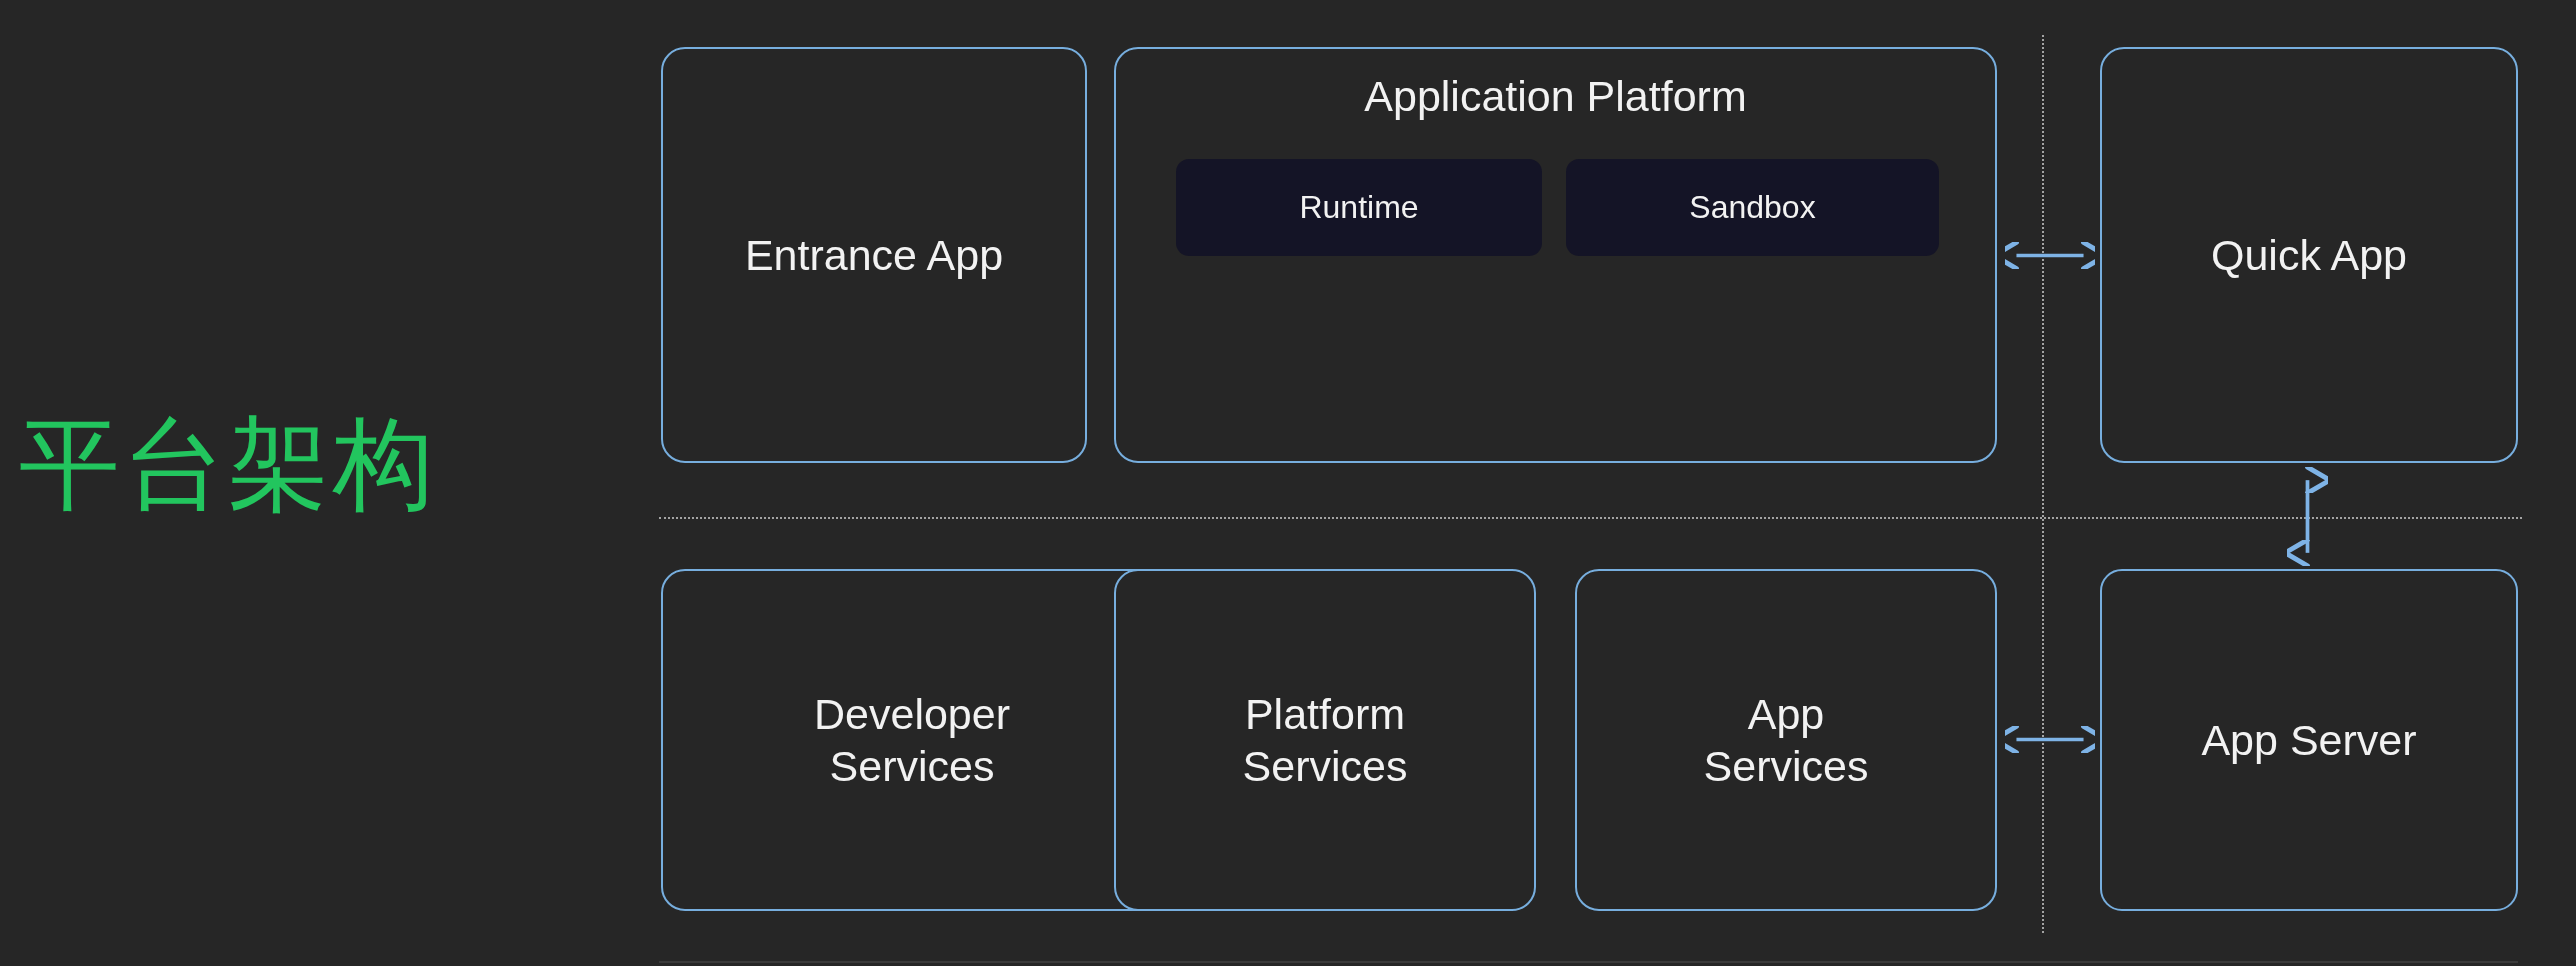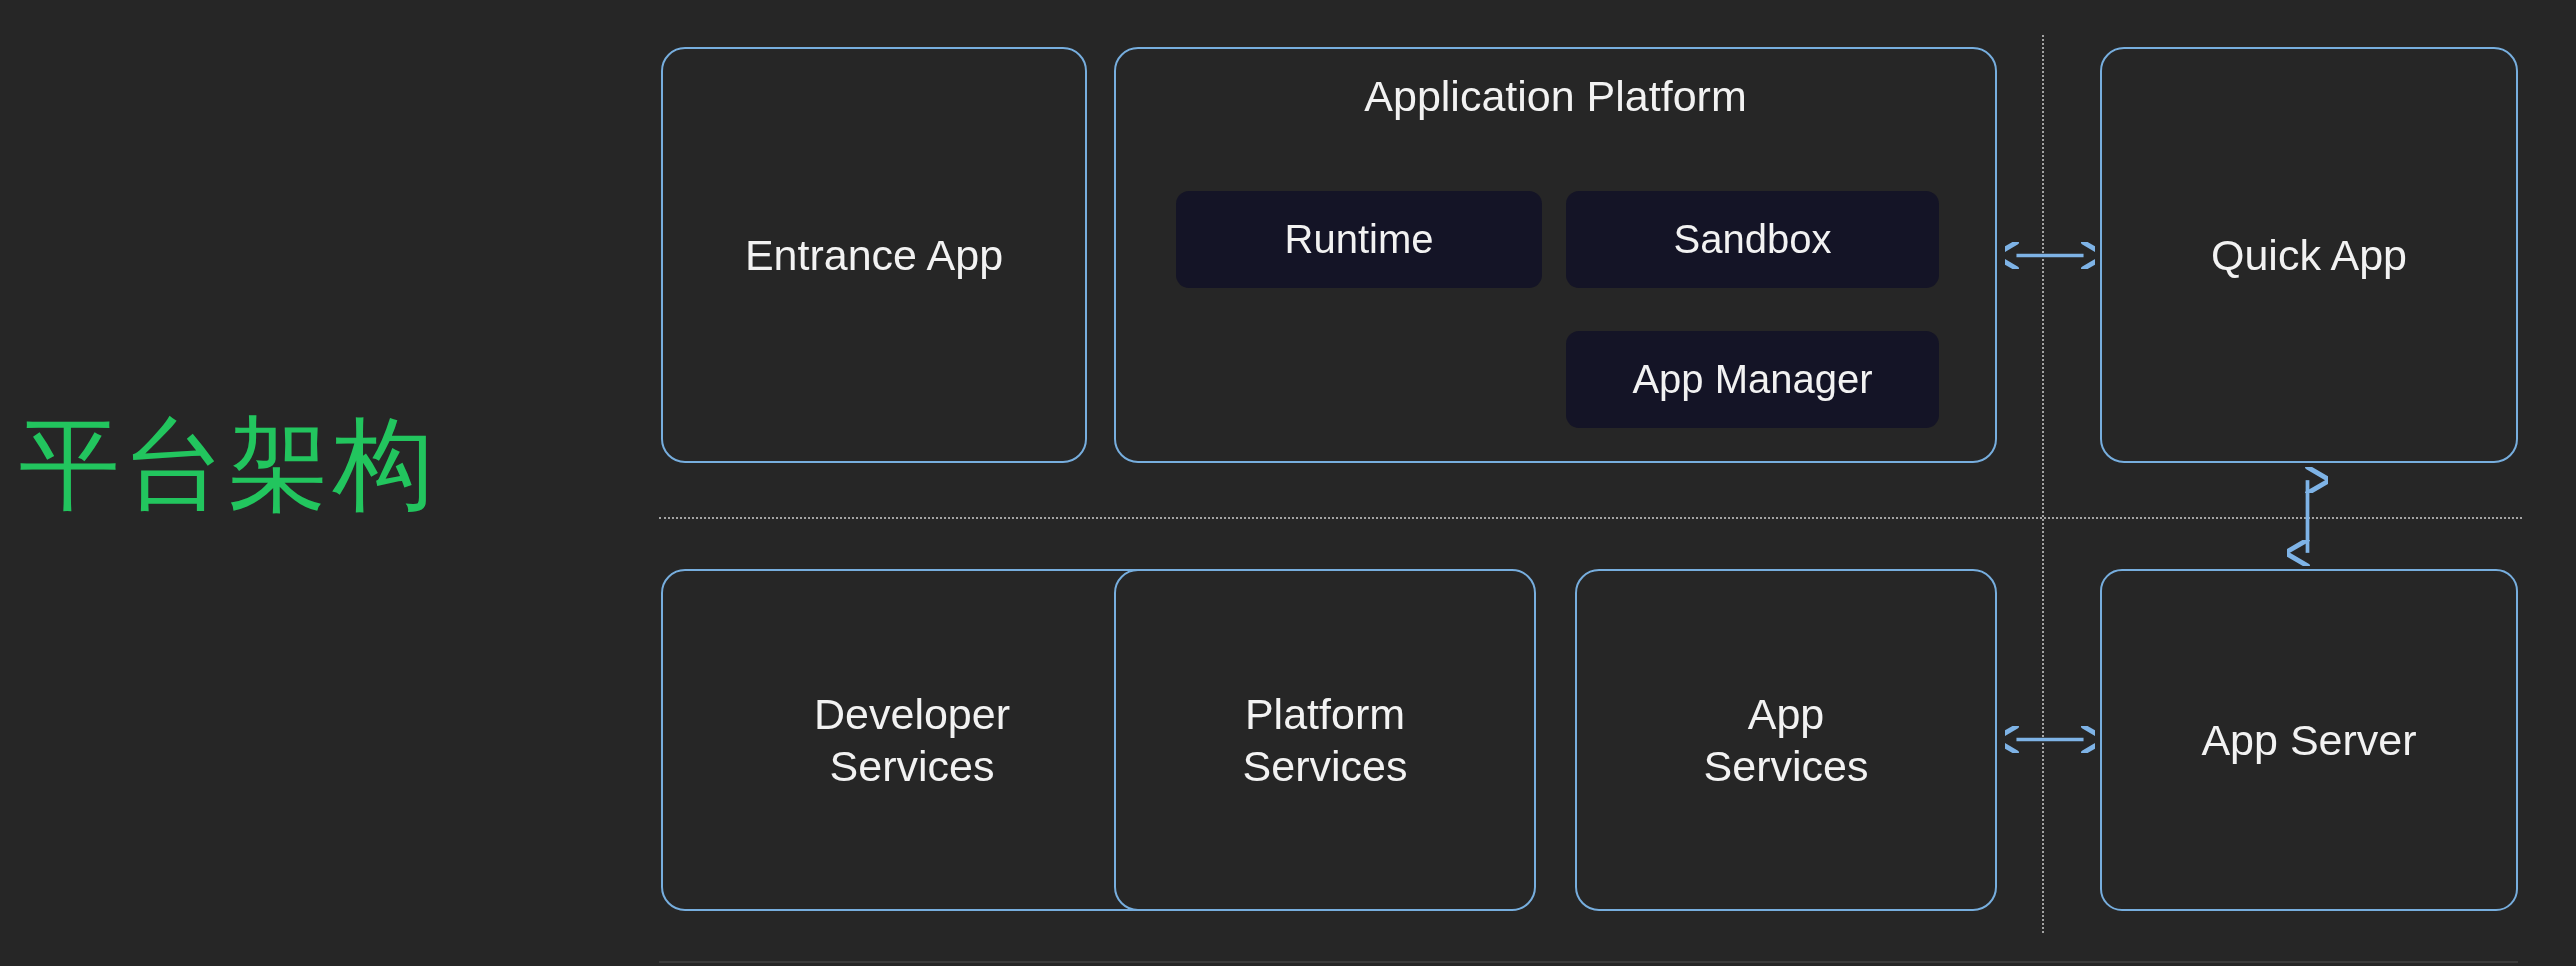--- a/index.html
+++ b/index.html
@@ -72,24 +72,23 @@
   
   .chip {
     position: absolute;
     box-sizing: border-box;
     background: #141426;
     border-radius: 13px;
     display: flex;
     align-items: center;
     justify-content: center;
     color: #f2f2f2;
-    font-size: 40px;
+    font-size: 32px;
     font-weight: 400;
     text-align: center;
-    margin-top: 32px;
   }
 
   
   .h-divider {
     position: absolute;
     height: 0;
     border-top: 2.8px dotted #b9b9b9;
     opacity: 0.85;
   }
   .v-divider {
@@ -131,23 +130,20 @@
 
     <div class="chip" style="left:60px; top:110px; width:366px; height:97px;">
       <span>Runtime</span>
     </div>
 
     <div class="chip" style="left:450px; top:110px; width:373px; height:97px;">
       <span>Sandbox</span>
     </div>
 
 
-    <div class="chip" style="left:450px; top:250px; width:373px; height:97px;">
-      <span>App Manager</span>
-    </div>
   </div>
 
   <div class="card" style="left:2100px; top:47px; width:418px; height:416px;">
     <span>Quick App</span>
   </div>
 
   <div class="card" style="left:661px; top:569px; width:502px; height:342px;">
     <span>Developer
 Services</span>
   </div>

